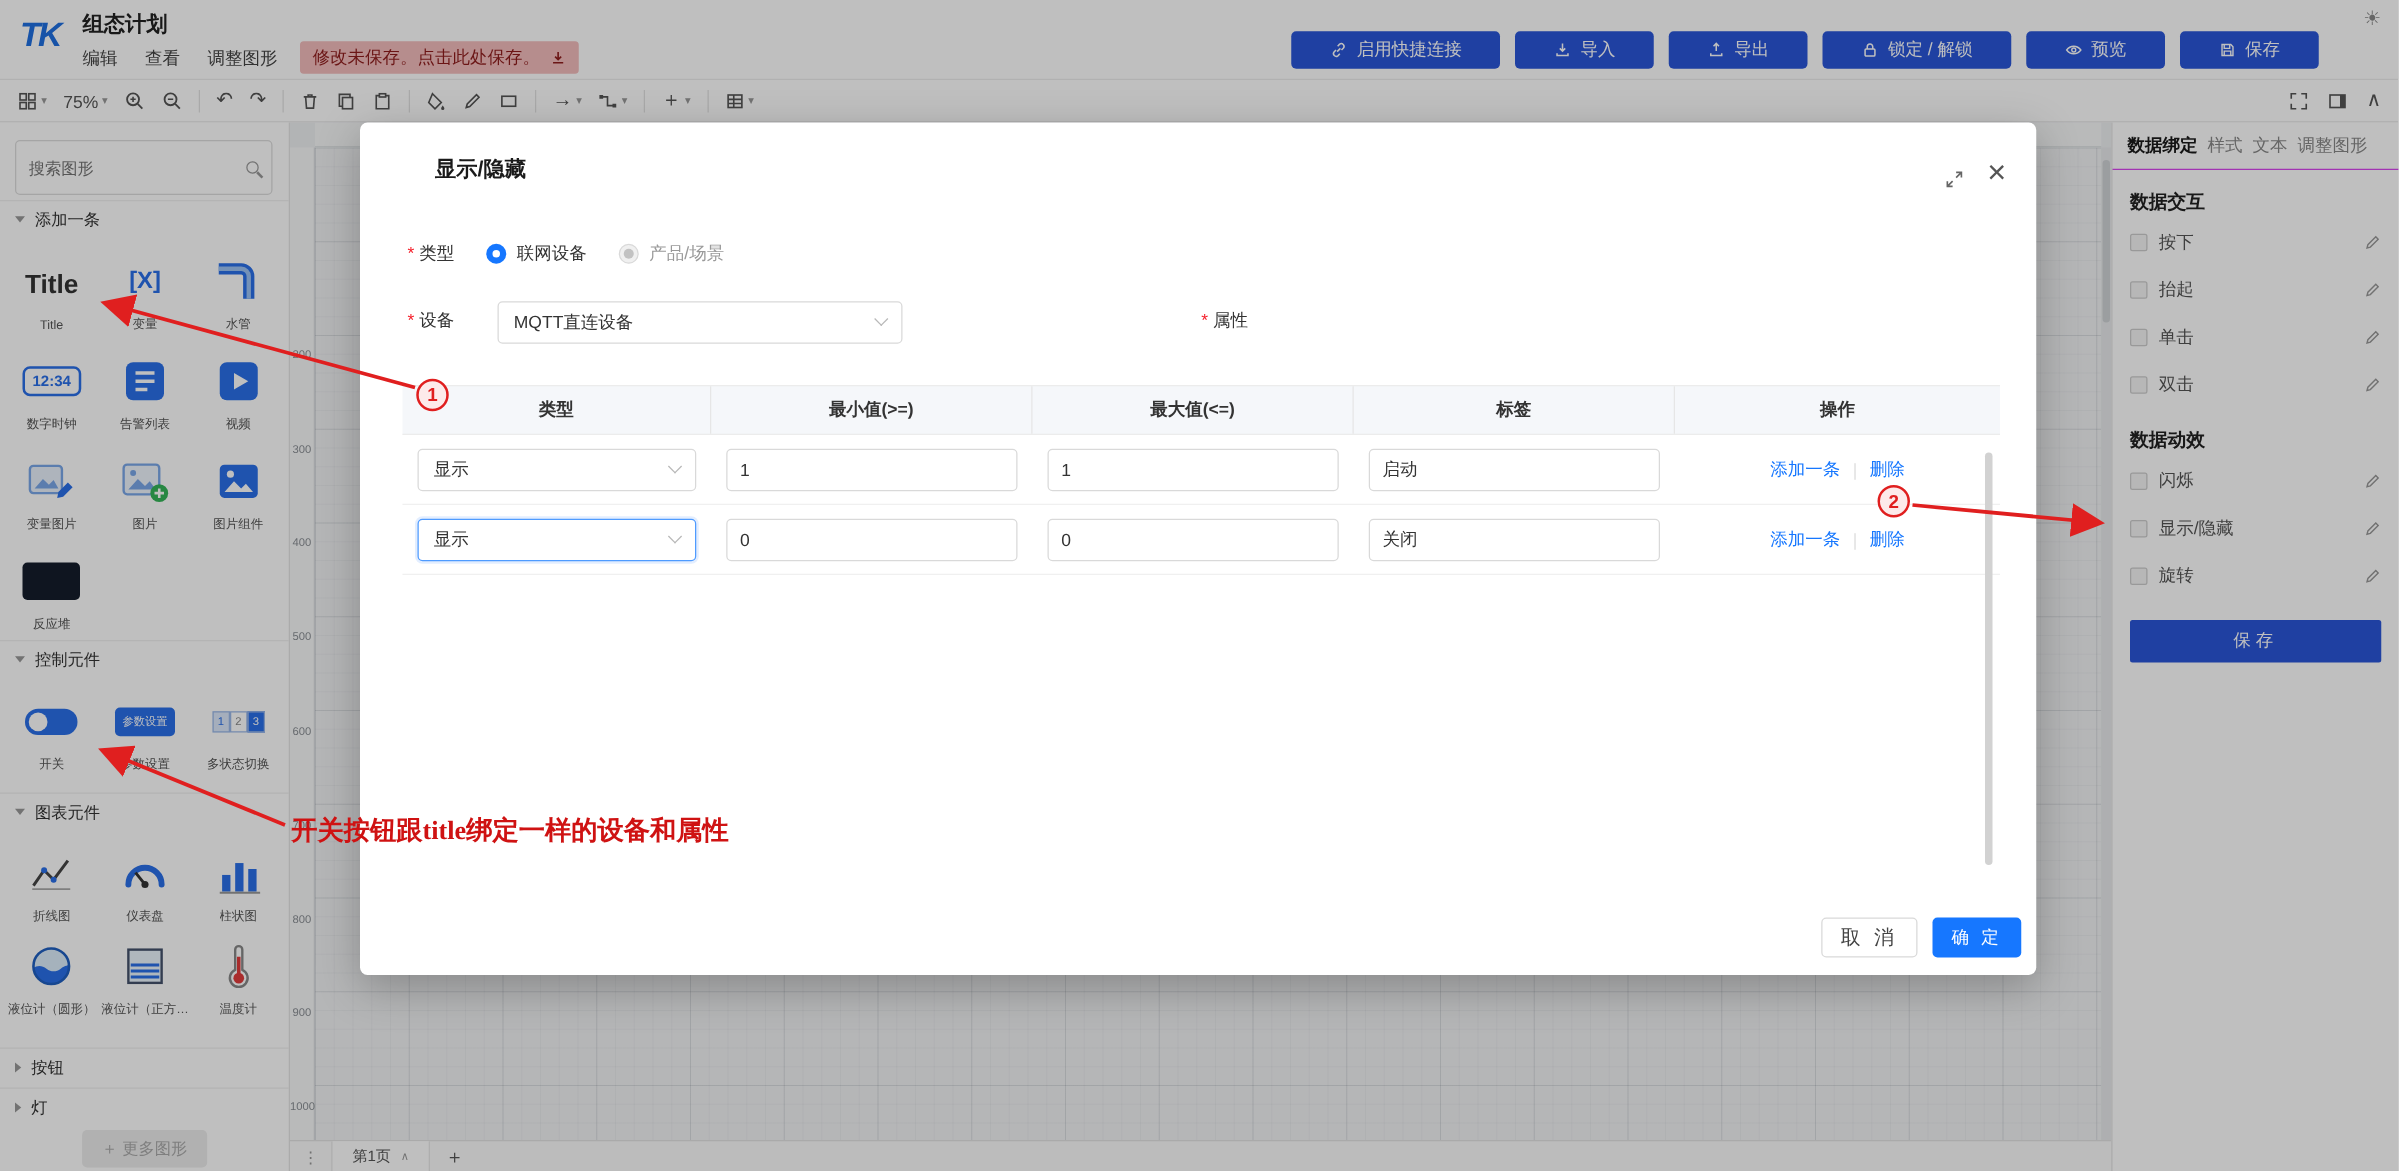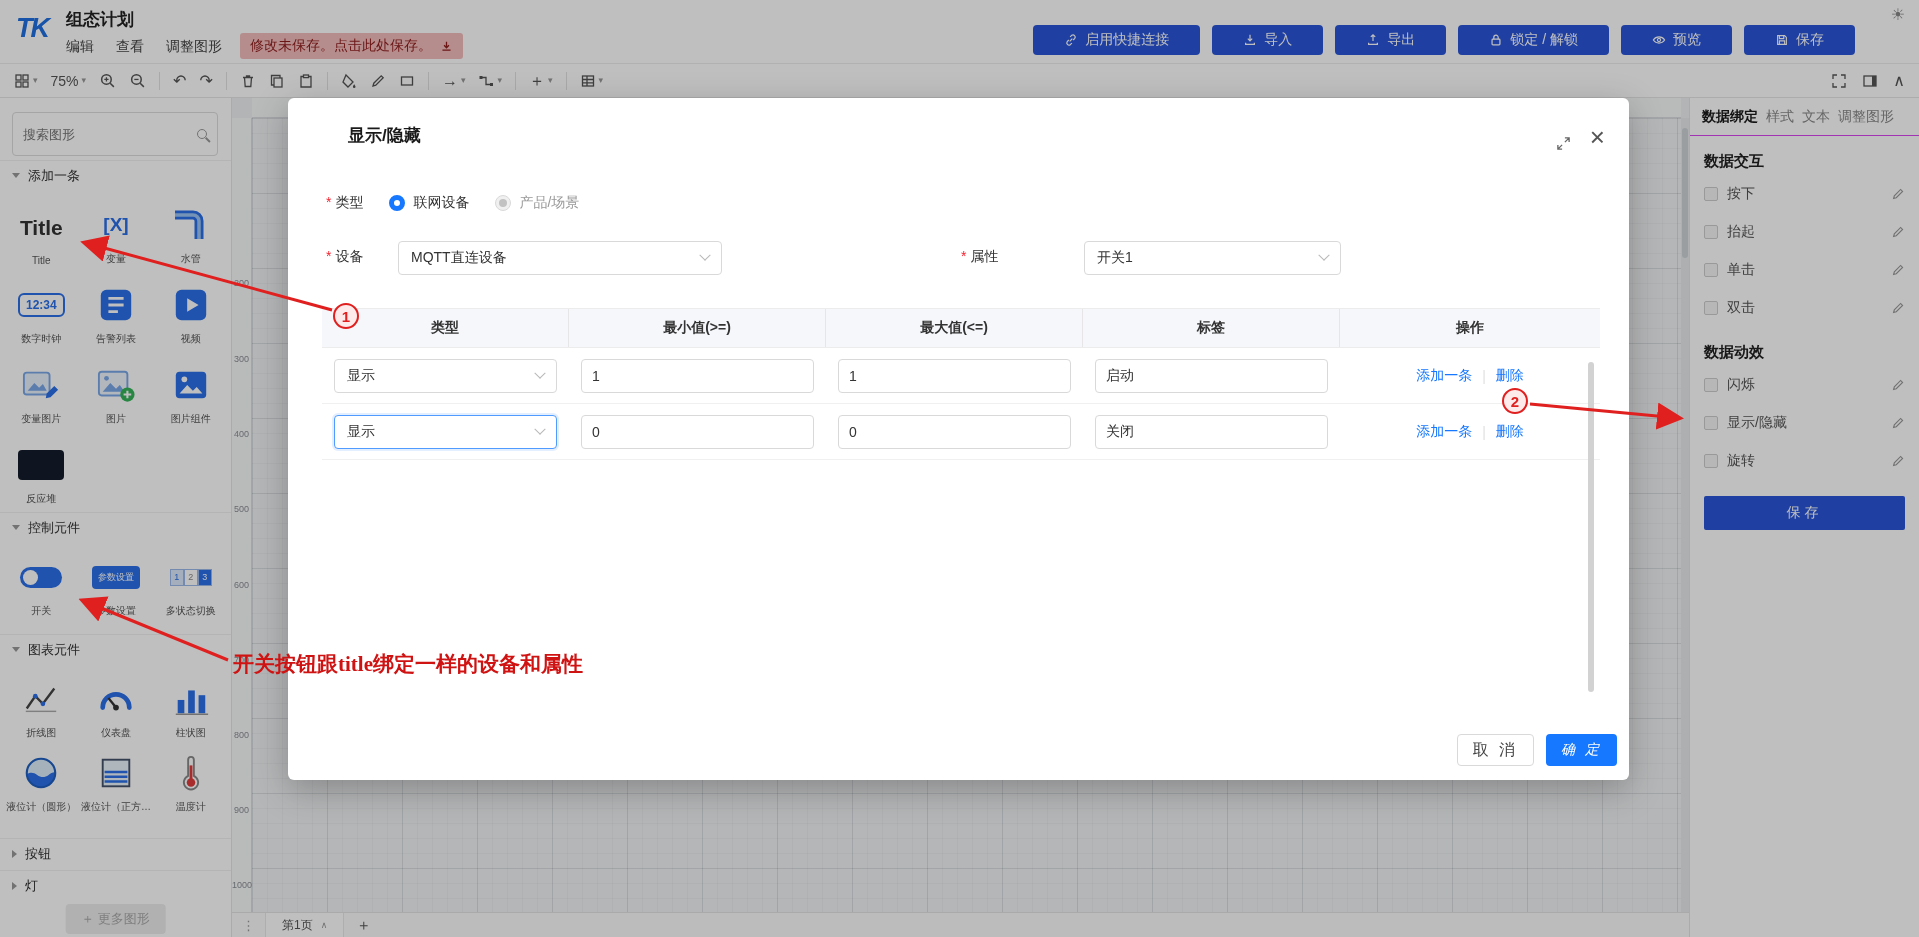--- a/index.html
+++ b/index.html
@@ -115,21 +115,21 @@
   .trow { height:56px; border-bottom:1px solid #f0f0f0; align-items:center; }
   .td { display:flex; justify-content:center; align-items:center; padding:0 12px; }
   .td .msel { width:100%; }
   .tin { width:100%; height:34px; border:1px solid #d9d9d9; border-radius:4px; padding:0 10px; font-size:14px; color:#333; outline:none; font-family:inherit; background:#fff; }
   .ops { display:flex; gap:10px; font-size:14px; align-items:center; }
   .lnk { color:#1677ff; cursor:pointer; white-space:nowrap; }
   .osep { color:#e0e0e0; }
   .mnote { position:absolute; left:470px; top:374px; font-family:"Liberation Serif", serif; font-weight:700; font-size:21px; color:#cf1212; }
   .mfoot { position:absolute; right:12px; bottom:14px; display:flex; gap:12px; }
   .btn-cancel { height:32px; padding:0 15px; border:1px solid #d9d9d9; border-radius:4px; font-size:16px; color:#444; display:flex; align-items:center; background:#fff; cursor:pointer; letter-spacing:3px; }
-  .btn-ok { height:32px; padding:0 15px; background:#1677ff; color:#fff; border-radius:4px; display:flex; align-items:center; font-size:14px; cursor:pointer; letter-spacing:3px;font-style:italic; }
+  .btn-ok { height:32px; padding:0 15px; background:#1677ff; color:#fff; border-radius:4px; display:flex; align-items:center; font-size:14px; cursor:pointer; letter-spacing:3px; }
   .mscroll { position:absolute; left:1300px; top:264px; width:6px; height:330px; background:#d2d2d2; border-radius:3px; }
 
   
   .anno-svg { position:absolute; left:0; top:0; z-index:70; pointer-events:none; }
   .astep { position:absolute; z-index:71; width:26px; height:26px; border-radius:50%; background:#fdeaea; border:2.5px solid #e01f1f; color:#e01f1f; font-weight:700; font-size:15px; display:flex; align-items:center; justify-content:center; }
   .astep1 { left:333px; top:303px; }
   .astep2 { left:1502px; top:388px; }
   .anote { position:absolute; left:233px; top:650px; z-index:71; font-family:"Liberation Serif", serif; font-weight:700; font-size:21px; color:#cf1212; }
 
   svg { display:block; }
@@ -649,24 +649,20 @@
         <span>产品/场景</span>
       </span>
     </div>
 
     <span class="flbl lbl-device"><span class="req">*</span><span>设备</span></span>
     <div class="msel sel-device">
       <span>MQTT直连设备</span>
       <span class="caret"></span>
     </div>
     <span class="flbl lbl-attr"><span class="req">*</span><span>属性</span></span>
-    <div class="msel sel-attr">
-      <span>开关1</span>
-      <span class="caret"></span>
-    </div>
 
     <div class="mtable">
       <div class="thead">
         <span class="th">类型</span>
         <span class="th">最小值(&gt;=)</span>
         <span class="th">最大值(&lt;=)</span>
         <span class="th">标签</span>
         <span class="th">操作</span>
       </div>
       <div class="trow">

